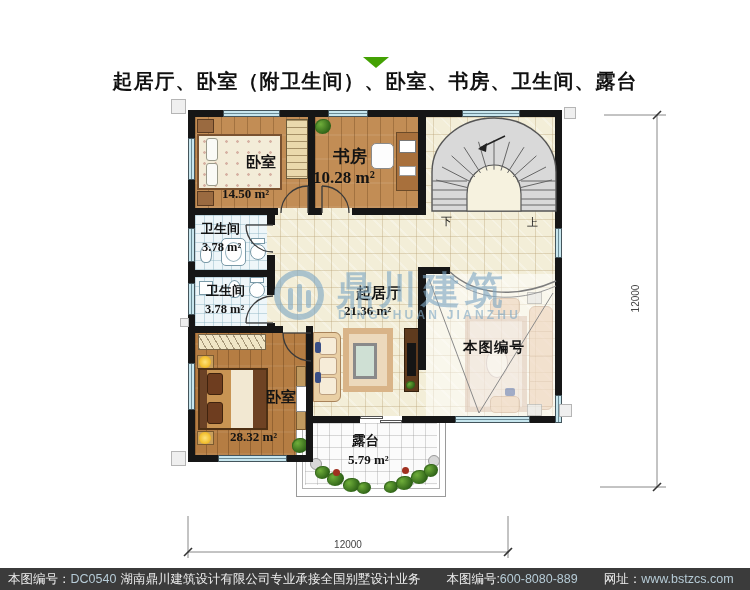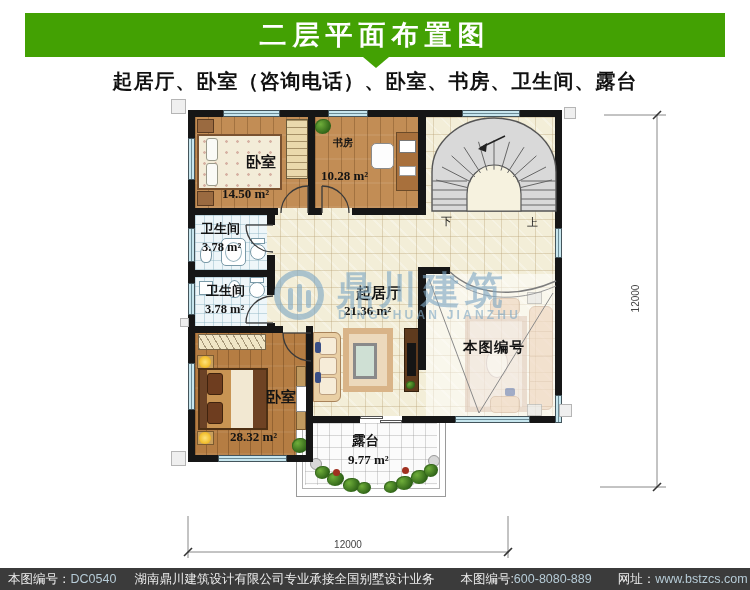--- a/index.html
+++ b/index.html
@@ -60,25 +60,22 @@
   
   #footer{position:absolute;left:0;top:568px;width:750px;height:22px;background:#3b3b3b;
           display:flex;align-items:center;font-size:12.5px;color:#ededed;white-space:nowrap;}
   #footer .val{color:#b6cbd6;}
 </style>
 </head>
 <body>
 
 <div id="canvas">
 
-  <div id="header-bar">
-    <span class="title">二层平面布置图</span>
-  </div>
   <div id="header-tri"></div>
-  <div id="subtitle">起居厅、卧室（咨询电话）、卧室、书房、卫生间、露台</div>
+  <div id="subtitle">起居厅、卧室（附卫生间）、卧室、书房、卫生间、露台</div>
 
   <div>
 
     <div class="abs tile-beige" style="left:195px;top:117px;width:360px;height:299px;"></div>
     <div class="abs wood1" style="left:195px;top:117px;width:113px;height:91px;"></div>
     <div class="abs wood1" style="left:315px;top:117px;width:103px;height:91px;"></div>
     <div class="abs tile-bath" style="left:195px;top:215px;width:72px;height:55px;"></div>
     <div class="abs tile-bath" style="left:195px;top:277px;width:72px;height:49px;"></div>
     <div class="abs wood2" style="left:195px;top:333px;width:111px;height:122px;"></div>
     <div class="abs" style="left:426px;top:274px;width:129px;height:142px;background:rgba(255,255,255,.5);"></div>
@@ -266,53 +263,53 @@
       <g stroke="#333" stroke-width="1.6">
         <line x1="184" y1="556" x2="192" y2="548"></line>
           <line x1="504" y1="556" x2="512" y2="548"></line>
         <line x1="653" y1="119" x2="661" y2="111"></line>
           <line x1="653" y1="491" x2="661" y2="483"></line>
       </g>
     </svg>
 
     <div class="lbl" style="left:246px;top:153px;font-size:15px;">卧室</div>
     <div class="lbl" style="left:222px;top:186px;font-size:13px;">14.50 m²</div>
-    <div class="lbl" style="left:333px;top:136px;font-size:10px;">书房</div>
-    <div class="lbl" style="left:321px;top:168px;font-size:13px;">10.28 m²</div>
+    <div class="lbl" style="left:333px;top:145px;font-size:17px;">书房</div>
+    <div class="lbl" style="left:313px;top:168px;font-size:17px;">10.28 m²</div>
     <div class="lbl" style="left:201px;top:220px;font-size:13px;">卫生间</div>
     <div class="lbl" style="left:202px;top:240px;font-size:12.5px;">3.78 m²</div>
     <div class="lbl" style="left:206px;top:282px;font-size:13px;">卫生间</div>
     <div class="lbl" style="left:205px;top:302px;font-size:12.5px;">3.78 m²</div>
     <div class="lbl" style="left:356px;top:284px;font-size:15px;">起居厅</div>
     <div class="lbl" style="left:344px;top:303px;font-size:13px;">21.36 m²</div>
     <div class="lbl" style="left:266px;top:388px;font-size:15px;">卧室</div>
     <div class="lbl" style="left:230px;top:429px;font-size:13px;">28.32 m²</div>
     <div class="lbl" style="left:463px;top:338px;font-size:14.5px;letter-spacing:1px;">本图编号</div>
     <div class="lbl" style="left:352px;top:432px;font-size:13.5px;">露台</div>
-    <div class="lbl" style="left:348px;top:452px;font-size:13px;">9.77 m²</div>
+    <div class="lbl" style="left:348px;top:452px;font-size:13px;">5.79 m²</div>
     <div class="lbl" style="left:441px;top:214px;font-size:11px;font-weight:400;">下</div>
     <div class="lbl" style="left:527px;top:215px;font-size:11px;font-weight:400;">上</div>
 
     <div class="dim-text" style="left:320px;top:539px;width:56px;text-align:center;">12000</div>
     <div class="dim-text" style="left:622px;top:293px;transform:rotate(-90deg);transform-origin:center;">12000</div>
 
     <div id="watermark">
       <span id="wm-ring">
         <i style="left:8px;top:12px;width:5px;height:22px;"></i>
         <i style="left:17px;top:8px;width:5px;height:28px;"></i>
         <i style="left:26px;top:14px;width:5px;height:18px;"></i>
       </span>
       <span id="wm-cn">鼎川建筑</span>
       <span id="wm-en">DINGCHUAN JIANZHU</span>
     </div>
   </div>
 
   <div id="footer">
     <span style="margin-left:8px;">本图编号：</span>
     <span class="val">DC0540</span>
-    <span style="margin-left:18px;">湖南鼎川建筑设计有限公司专业承接全国别墅设计业务</span>
+    <span style="margin-left:4px;">湖南鼎川建筑设计有限公司专业承接全国别墅设计业务</span>
     <span style="margin-left:26px;">本图编号:</span>
     <span class="val">600-8080-889</span>
     <span style="margin-left:26px;">网址：</span>
     <span class="val">www.bstzcs.com</span>
   </div>
 
 </div>
 
 </body></html>

